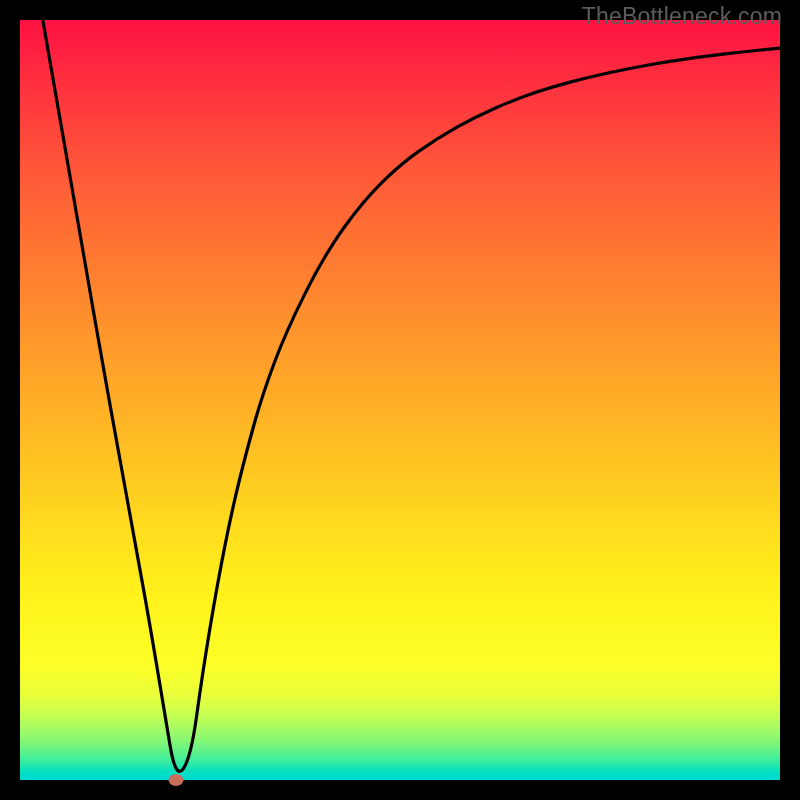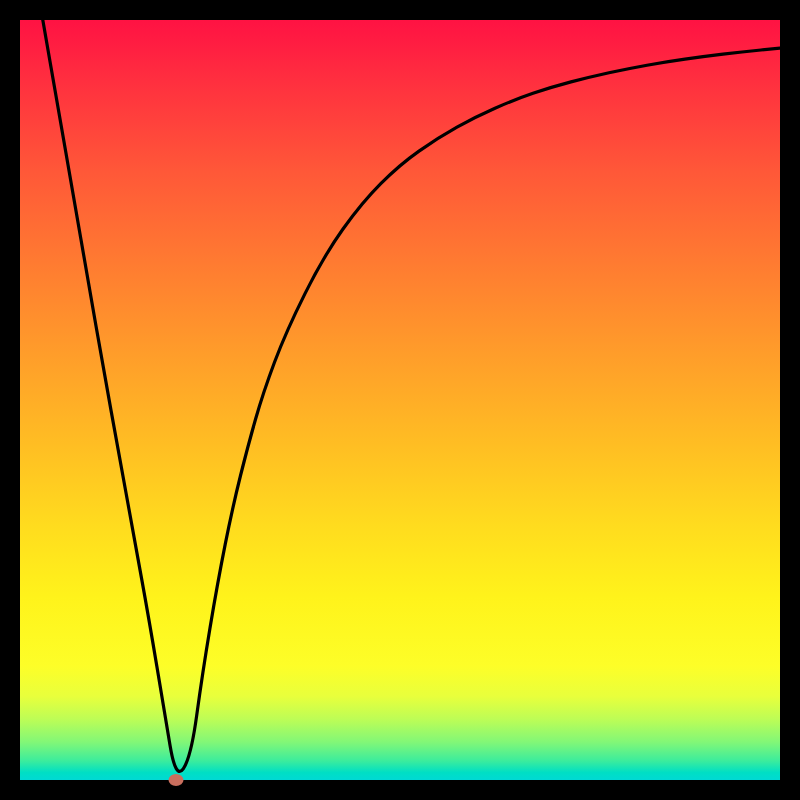--- a/index.html
+++ b/index.html
@@ -74,13 +74,14 @@
 
 <div class="frame">
   <div class="plot-area"></div>
 
   <svg class="curve-svg" viewBox="0 0 760 760" preserveAspectRatio="none">
     <path fill="none" stroke="#000" stroke-width="3.2" stroke-linecap="round" d="M 22.8 0.0 Q 22.8 0.0 30.4 43.7 Q 38.0 87.4 45.6 131.1 Q 53.2 174.8 60.8 218.5 Q 68.4 262.2 76.0 305.9 Q 83.6 349.6 91.2 391.4 Q 98.8 433.2 106.4 475.0 Q 114.0 516.8 121.6 558.6 Q 129.2 600.4 136.8 646.0 Q 144.4 691.6 150.1 725.8 Q 155.8 760.0 163.4 748.6 Q 171.0 737.2 176.7 695.4 Q 182.4 653.6 190.0 608.0 Q 197.6 562.4 205.2 524.4 Q 212.8 486.4 220.4 456.0 Q 228.0 425.6 235.6 399.0 Q 243.2 372.4 254.6 342.0 Q 266.0 311.6 285.0 273.6 Q 304.0 235.6 323.0 209.0 Q 342.0 182.4 361.0 163.4 Q 380.0 144.4 399.0 131.1 Q 418.0 117.8 437.0 107.2 Q 456.0 96.5 475.0 88.2 Q 494.0 79.8 513.0 73.3 Q 532.0 66.9 551.0 61.9 Q 570.0 57.0 589.0 52.8 Q 608.0 48.6 627.0 45.2 Q 646.0 41.8 665.0 39.1 Q 684.0 36.5 703.0 34.2 Q 722.0 31.9 741.0 30.0 T 760.0 28.1 " id="curve-path"></path>
   </svg>
 
   <div class="dot" id="min-dot" style="left: 175.8px; top: 780px;"></div>
 
+  <div class="attrib">TheBottleneck.com</div>
 </div>
 
 </body></html>

